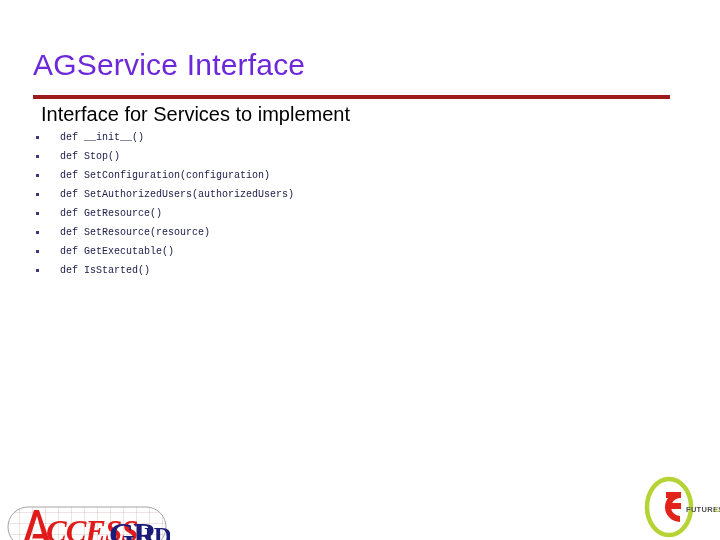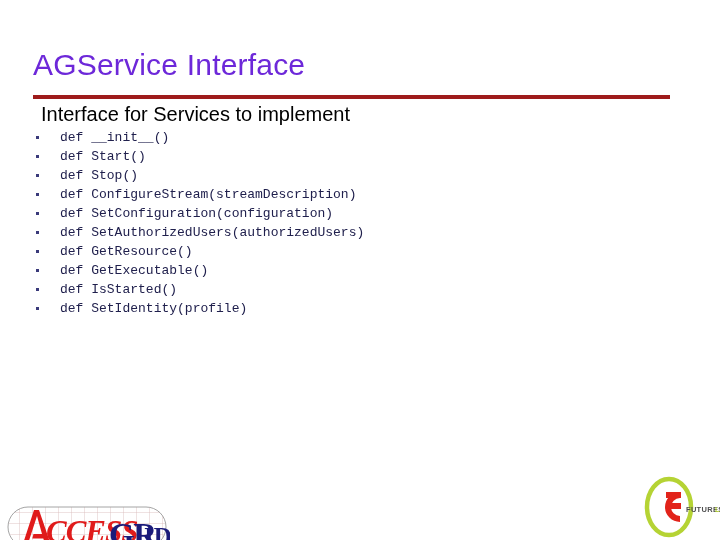--- a/index.html
+++ b/index.html
@@ -61,21 +61,21 @@
     list-style: none;
     margin: 0;
     padding: 0;
   }
   #method-list li {
     position: relative;
     height: 19px;
     line-height: 19px;
     padding-left: 27px;
     font-family: "Liberation Mono", "DejaVu Sans Mono", monospace;
-    font-size: 13px;
+    font-size: 10px;
     color: #20204d;
     white-space: pre;
   }
   #method-list li .bullet {
     position: absolute;
     left: 3px;
     top: 8px;
     width: 3px;
     height: 3px;
     background: #3a3a7a;
@@ -103,29 +103,27 @@
 <body>
 
 <div id="slide-title">AGService Interface</div>
 
 <div id="title-rule"></div>
 
 <div id="subtitle">Interface for Services to implement</div>
 
 <ul id="method-list">
     <li><span class="bullet"></span><span>def</span><span> </span><span>__init__()</span></li>
-    <li><span class="bullet"></span><span>def</span><span> </span><span>Start()</span></li>
     <li><span class="bullet"></span><span>def</span><span> </span><span>Stop()</span></li>
-    <li><span class="bullet"></span><span>def</span><span> </span><span>ConfigureStream(streamDescription)</span></li>
     <li><span class="bullet"></span><span>def</span><span> </span><span>SetConfiguration(configuration)</span></li>
     <li><span class="bullet"></span><span>def</span><span> </span><span>SetAuthorizedUsers(authorizedUsers)</span></li>
     <li><span class="bullet"></span><span>def</span><span> </span><span>GetResource()</span></li>
+    <li><span class="bullet"></span><span>def</span><span> </span><span>SetResource(resource)</span></li>
     <li><span class="bullet"></span><span>def</span><span> </span><span>GetExecutable()</span></li>
     <li><span class="bullet"></span><span>def</span><span> </span><span>IsStarted()</span></li>
-    <li><span class="bullet"></span><span>def</span><span> </span><span>SetIdentity(profile)</span></li>
   </ul>
 
 <div id="access-grid-logo">
   <svg width="164" height="54" viewBox="0 0 164 54">
     <defs>
       <pattern id="agGrid" width="13" height="11" patternUnits="userSpaceOnUse">
         <rect width="13" height="11" fill="#ffffff"></rect>
         <path d="M0 0 H13 M0 0 V11" stroke="#d8b6b6" stroke-width="0.8"></path>
       </pattern>
       <clipPath id="agPill">

